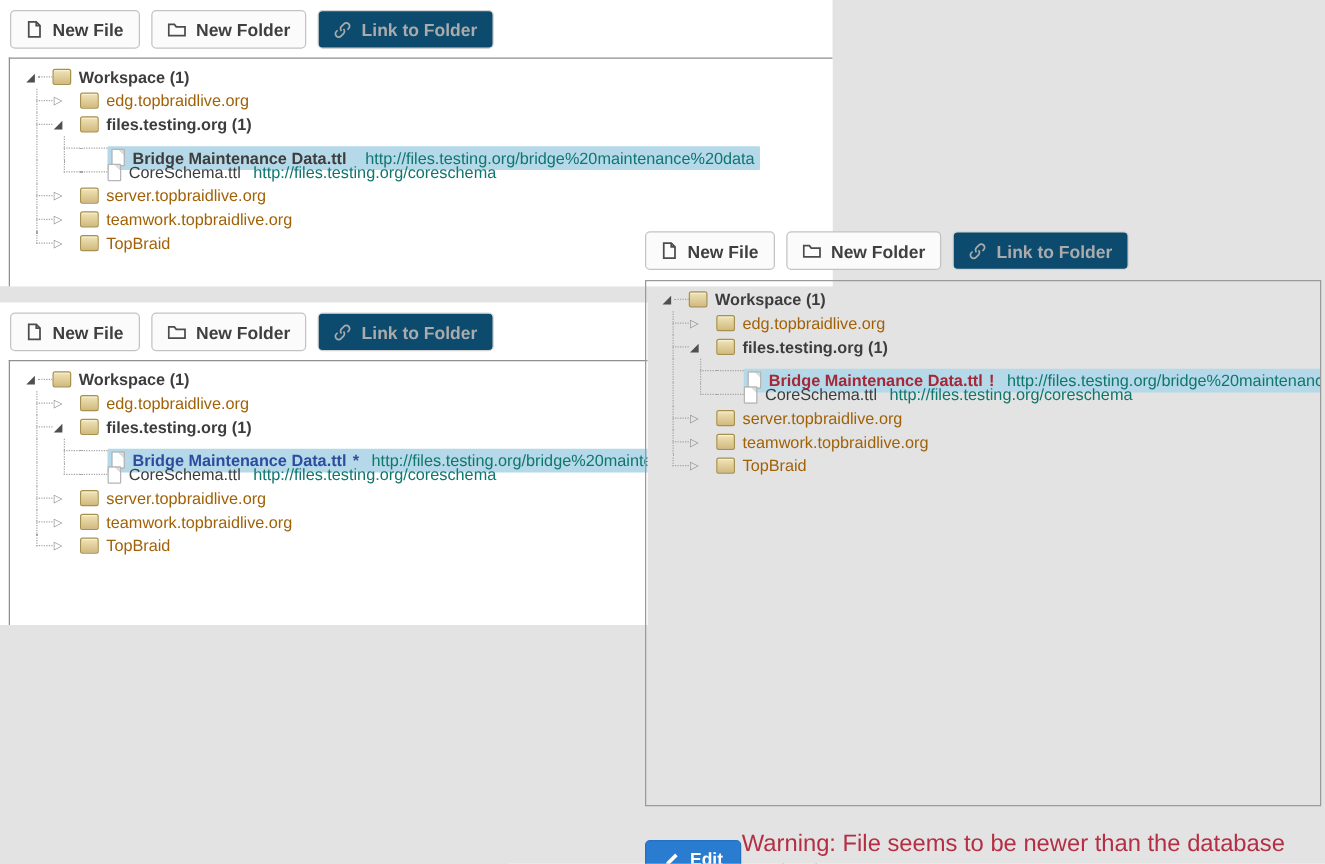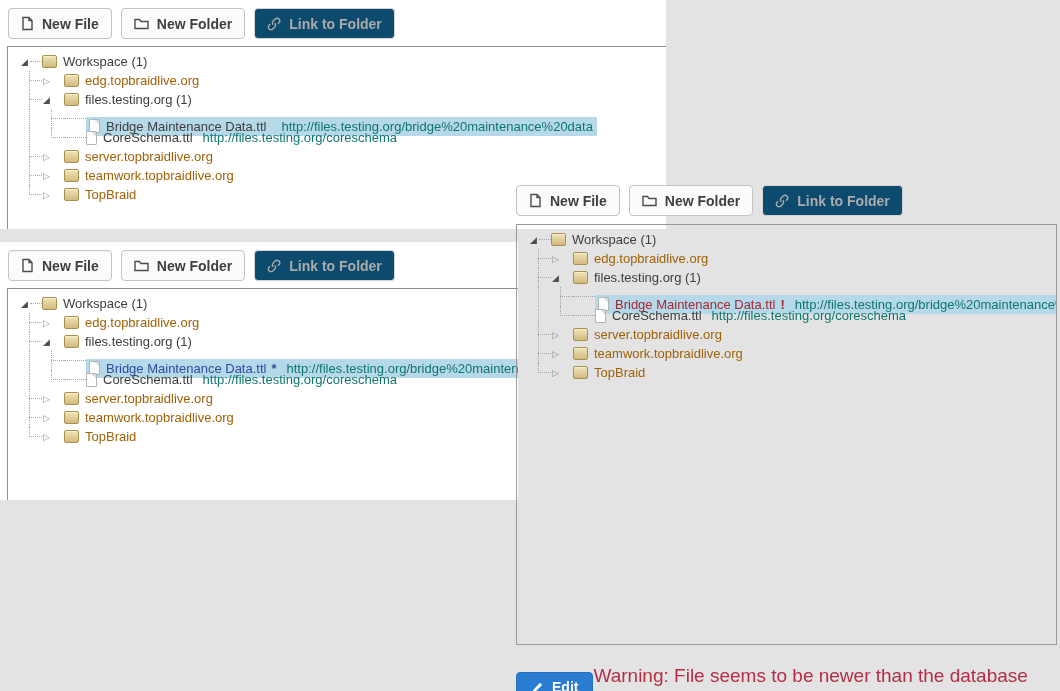--- a/index.html
+++ b/index.html
@@ -36,21 +36,21 @@
   .t .h.fromtri{left:10px;}
   .tri{position:absolute;left:1px;top:50%;transform:translateY(-50%);font-size:9px;line-height:1;color:#4f4f4f;font-style:normal;cursor:pointer;}
   .tri.closed{color:#919191;}
 
   .ic{flex:none;margin-right:6px;box-sizing:border-box;}
   .ic.folder{width:15px;height:13px;background:linear-gradient(#efe4b9,#d2ba7e);border:1px solid #a8904f;border-radius:2px;box-shadow:inset 0 1px 0 #f8efcd;}
   .ic.file{width:11px;height:14px;background:linear-gradient(225deg,#dcdcdc 0 3px,#fff 3px);border:1px solid #b5b5b5;border-radius:1px;}
 
   .lbl{color:#a16207;}
   .lbl.dk{color:#3d3d3d;}
-  .lbl.b{font-weight:400;}
+  .lbl.b{font-weight:700;}
   .url{margin-left:10px;color:#0f766e;}
   .sfx{margin-left:5px;font-weight:700;}
 
   .sel{display:inline-flex;align-items:center;background:var(--c-selection_bg,#b5d9e8);padding:2px 4px 2px 3px;border-radius:1px;margin-top:15px;}
   .sel-dark .lbl,.sel-dark .sfx{color:#3d3d3d;}
   .sel-blue .lbl,.sel-blue .sfx{color:var(--c-selected_text_modified,#2c4d9f);}
   .sel-red .lbl,.sel-red .sfx{color:var(--c-selected_text_conflict,#a42837);}
 
   
   #p3 .footer{position:absolute;left:0;top:488px;width:541px;display:flex;align-items:center;justify-content:space-between;}

